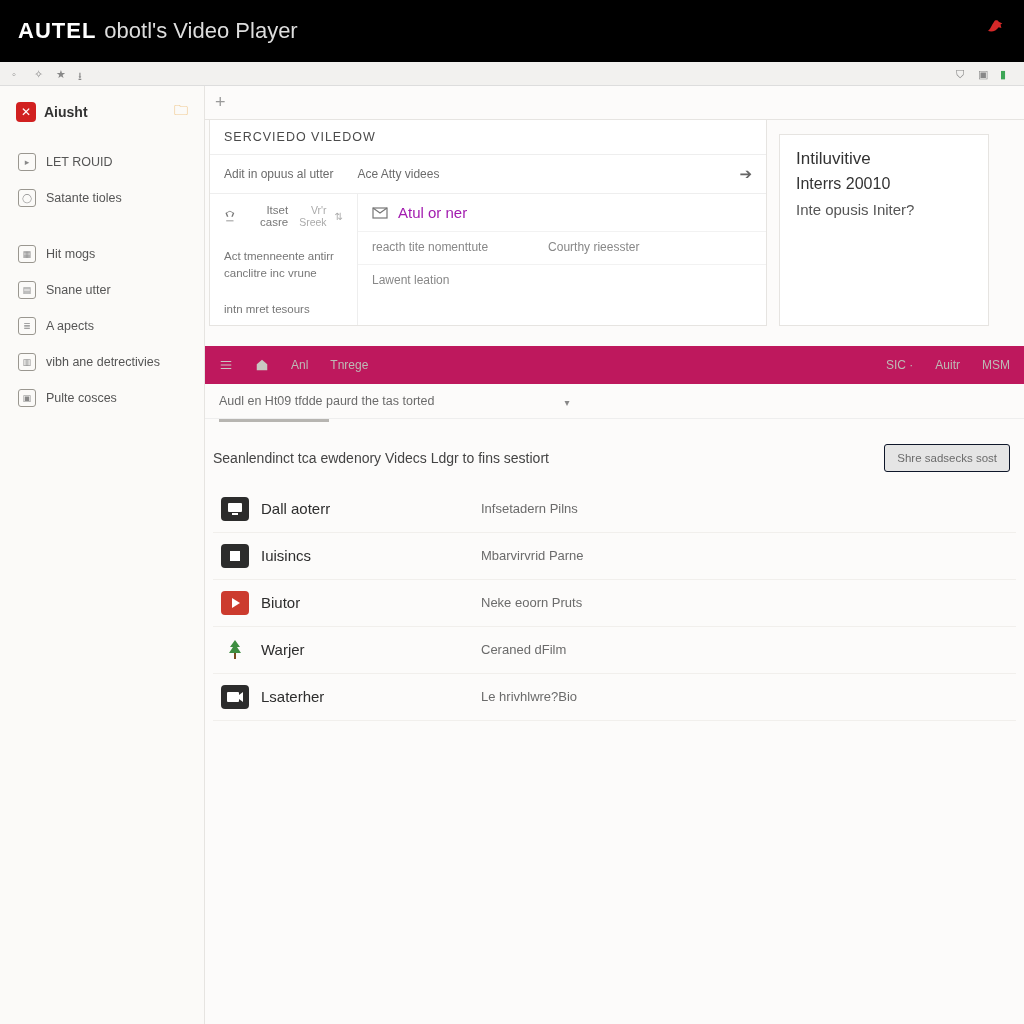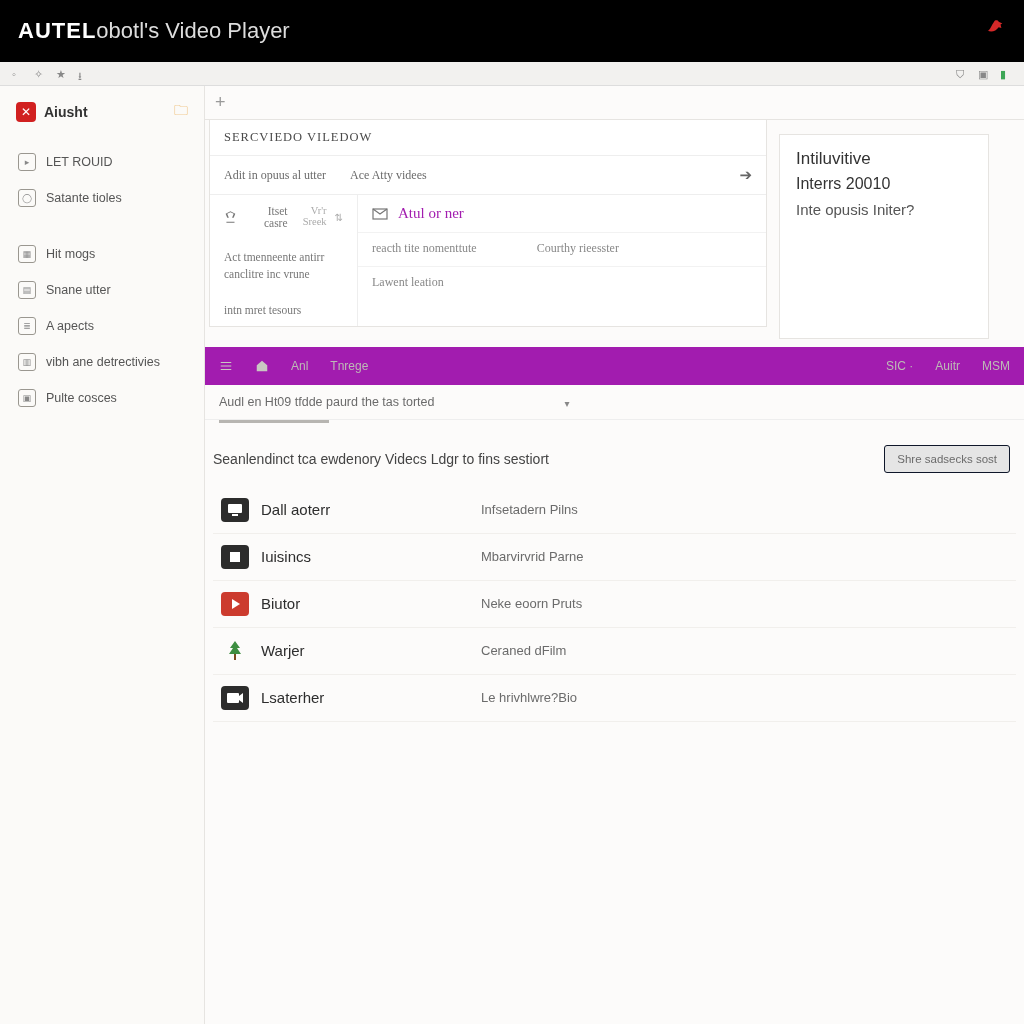--- a/index.html
+++ b/index.html
@@ -1,19 +1,19 @@
 <!DOCTYPE html>
 <html><head>
 <meta charset="utf-8">
 <style>
   * { box-sizing: border-box; margin: 0; padding: 0; }
   html, body { width: 1024px; height: 1024px; font-family: "Segoe UI", Arial, sans-serif; background: #f6f5f4; overflow: hidden; }
   
   .titlebar { height: 62px; background: #000; color: #fff; display: flex; align-items: center; justify-content: space-between; padding: 0 18px; }
-  .title-left { display: flex; align-items: center; gap: 0; }
+  .title-left { display: flex; align-items: center; gap: 8px; }
   .title-brand { font-weight: 700; font-size: 22px; letter-spacing: 1px; }
   .title-sub { font-size: 22px; color: #ddd; font-weight: 300; }
   .title-right svg { width: 22px; height: 22px; }
   
   .browserbar { height: 24px; background: #f2f1ef; border-bottom: 1px solid #ddd; display: flex; align-items: center; padding: 0 12px; gap: 10px; }
   .browserbar .ico { width: 12px; height: 12px; color: #888; font-size: 11px; }
   .browserbar .spacer { flex: 1; }
   
   .app { display: flex; height: calc(1024px - 62px - 24px); }
   
@@ -26,21 +26,21 @@
   .sb-group { padding: 6px 0 14px 0; }
   .sb-item { display: flex; align-items: center; gap: 10px; padding: 9px 18px; font-size: 12.5px; color: #555; cursor: pointer; }
   .sb-item .sbi { width: 18px; height: 18px; border: 1.4px solid #9a9790; border-radius: 3px; display: flex; align-items: center; justify-content: center; font-size: 9px; color: #888; }
 
   
   .main { flex: 1; background: #fcfbfa; display: flex; flex-direction: column; }
   .tabstrip { height: 34px; display: flex; align-items: center; border-bottom: 1px solid #e6e4e1; padding: 0 10px; gap: 12px; }
   .plus-tab { font-size: 18px; color: #999; cursor: pointer; }
 
   .panel-outer { display: flex; }
-  .card { margin: 0 0 12px 4px; border: 1px solid #e6e4e1; border-top: none; width: 558px; background: #fff; font-family: Liberation Serif, serif; }
+  .card { margin: 0 0 0 4px; border: 1px solid #e6e4e1; border-top: none; width: 558px; background: #fff; }
   .card-title { padding: 10px 14px; font-size: 12.5px; letter-spacing: 1px; color: #4a4a4a; border-bottom: 1px solid #eee; }
   .card-header-row { display: flex; align-items: center; padding: 10px 14px; border-bottom: 1px solid #eee; gap: 14px; }
   .card-header-row .lbl { font-size: 12px; color: #6b6b6b; }
   .card-header-row .arrow { margin-left: auto; color: #666; font-size: 15px; }
 
   .card-body { display: flex; }
   .card-left { width: 148px; border-right: 1px solid #eee; }
   .card-left .row { padding: 10px 14px; font-size: 11.5px; color: #777; display: flex; align-items: center; gap: 8px; }
   .card-left .row .mini { width: 14px; height: 14px; display:inline-block; }
   .card-right { flex: 1; }
@@ -48,21 +48,21 @@
   .card-right .row .mini { width: 16px; height: 16px; display:inline-block; }
   .card-right .sub { padding: 8px 14px; font-size: 12px; color: #888; }
   .card-right .sub2 { padding: 8px 14px 10px 14px; display:flex; gap:60px; font-size: 12px; color: #888; }
 
   .info-card { margin: 14px 12px 0 12px; border: 1px solid #e6e4e1; width: 210px; padding: 14px 16px; background: #fff; }
   .info-card .l1 { font-size: 17px; color: #333; margin-bottom: 6px; }
   .info-card .l2 { font-size: 16px; color: #333; margin-bottom: 8px; }
   .info-card .l3 { font-size: 15px; color: #555; }
 
   
-  .darkbar { background: #a21caf; color: #c9c7c2; height: 38px; display: flex; align-items: center; padding: 0 14px; gap: 22px; font-size: 12px; margin-top: 8px; }
+  .darkbar { background: #be185d; color: #c9c7c2; height: 38px; display: flex; align-items: center; padding: 0 14px; gap: 22px; font-size: 12px; margin-top: 20px; }
   .darkbar .db-ico { width: 14px; height: 14px; }
   .darkbar .spacer { flex: 1; }
   .darkbar .tab { color: #bdbbb6; }
 
   
   .filterbar { display: flex; align-items: flex-end; padding: 10px 14px; border-bottom: 1px solid #eee; }
   .filtertext { font-size: 12.5px; color: #6b6b6b; }
   .filtercaret { margin-left: 130px; color: #888; font-size: 10px; }
   .filter-underline { height: 3px; width: 110px; background: #b7b5b1; margin-left: 14px; }
 

